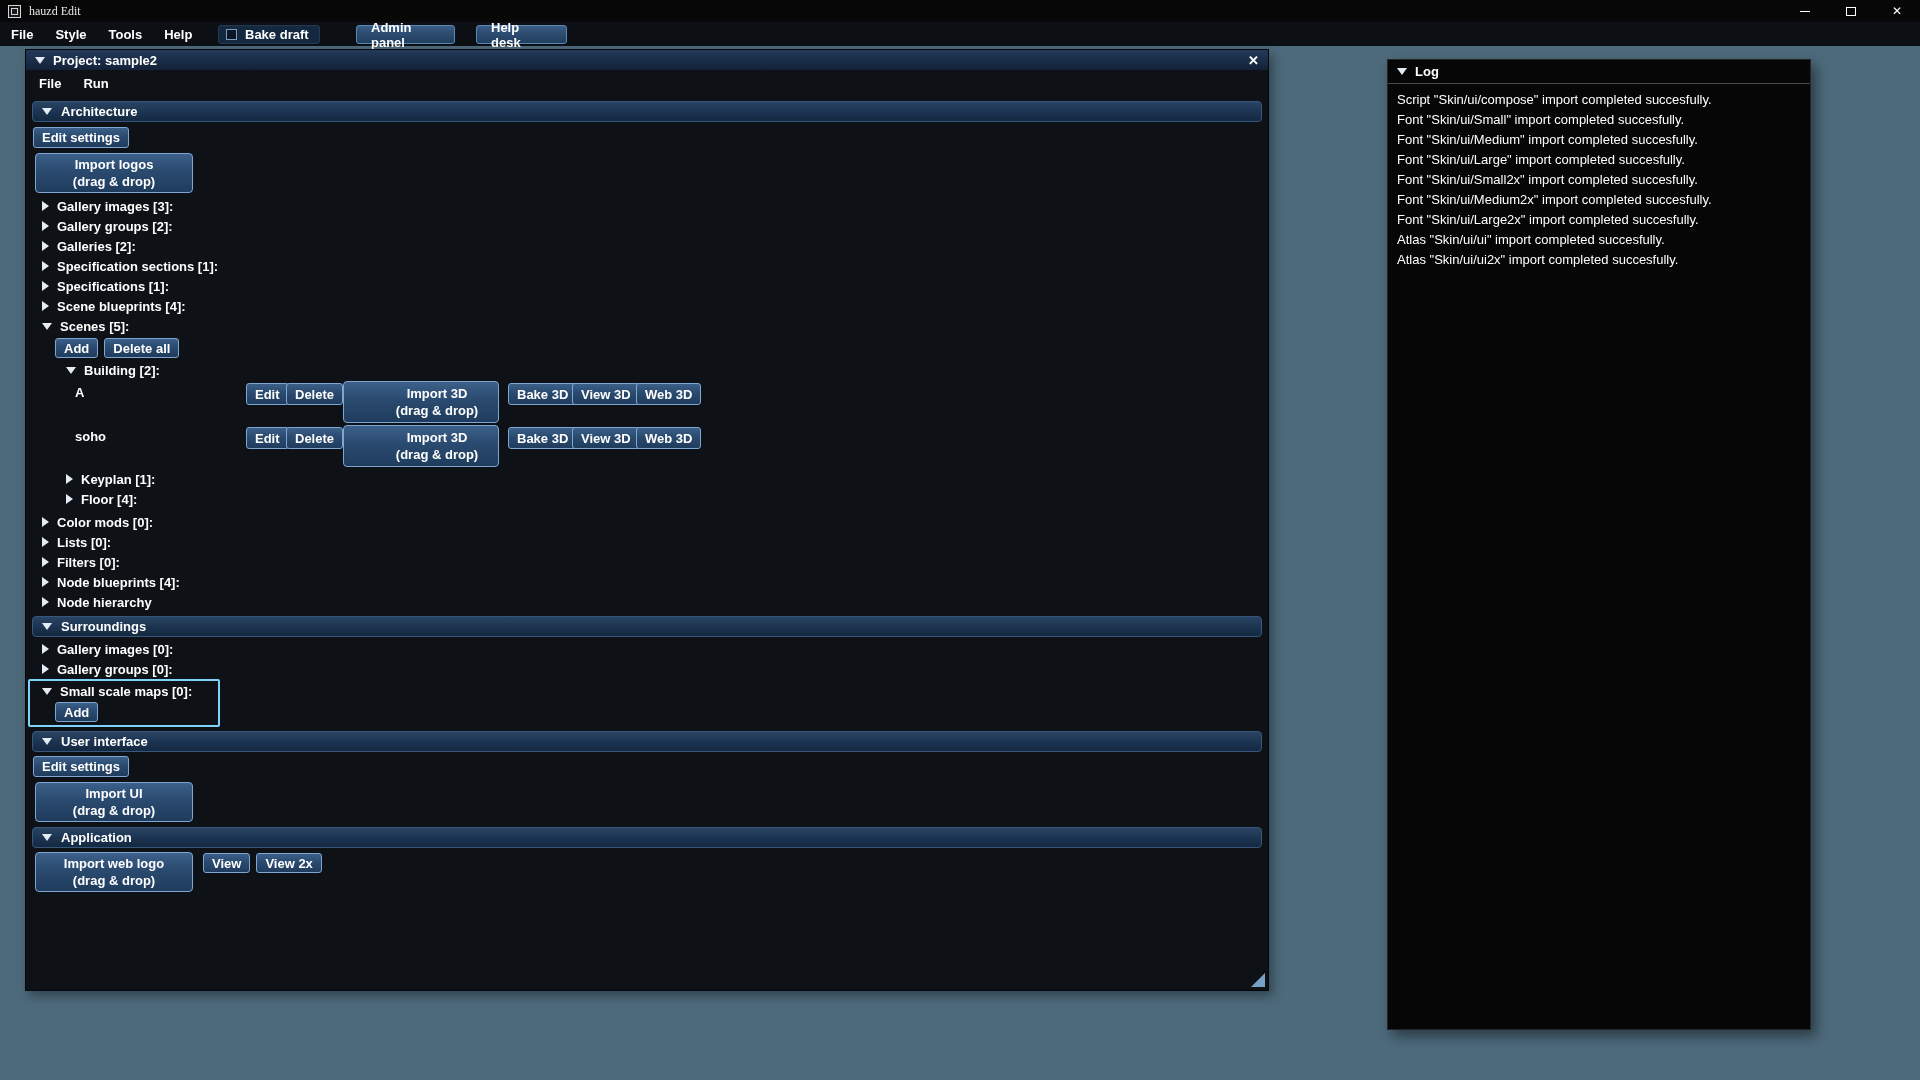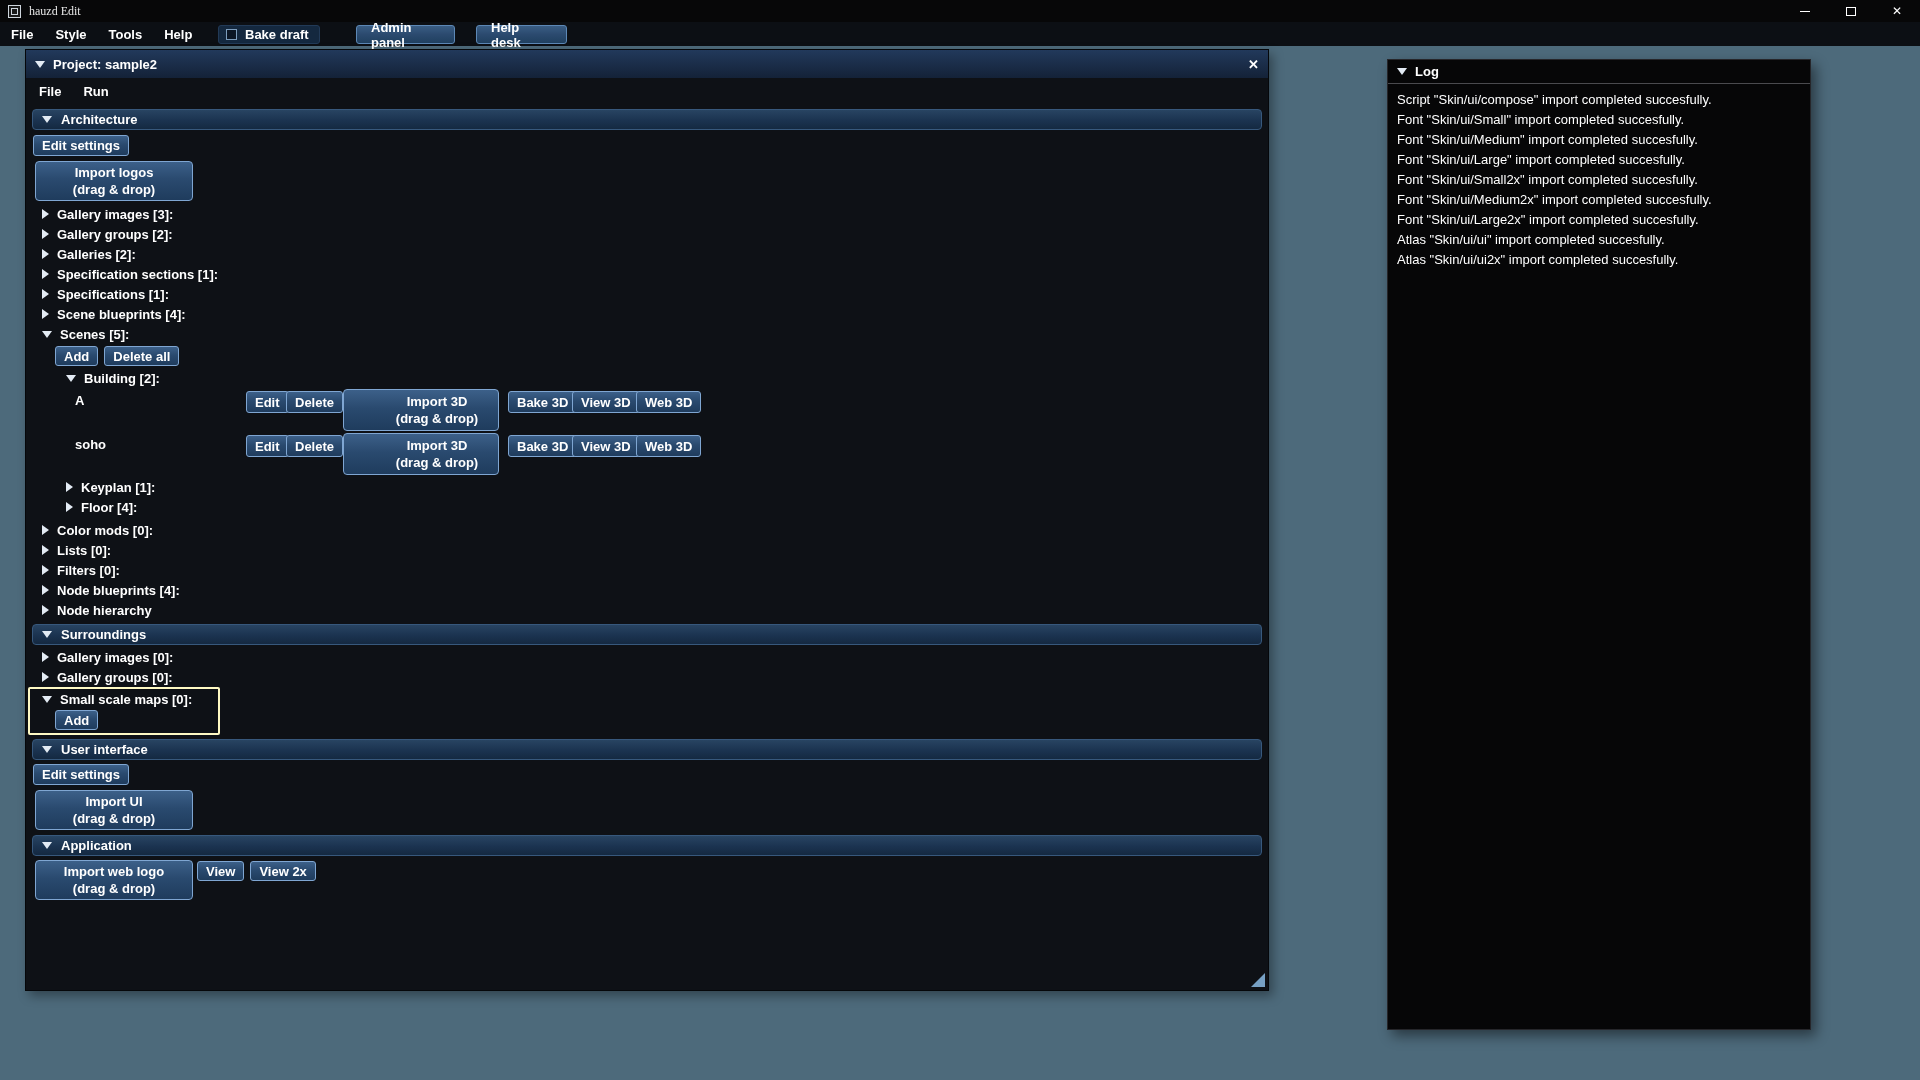--- a/index.html
+++ b/index.html
@@ -56,21 +56,21 @@
   .tri { display: inline-block; width: 0; height: 0; flex: 0 0 auto; }
   .tri.down  { border-left: 5px solid transparent; border-right: 5px solid transparent; border-top: 7px solid #e3ebf4; }
   .tri.right { border-top: 5px solid transparent; border-bottom: 5px solid transparent; border-left: 7px solid #e3ebf4; }
   
   .project-panel {
     position: absolute; left: 25px; top: 49px; width: 1244px; height: 942px;
     background: #0e1116; border: 1px solid #05070a;
     box-shadow: 4px 5px 10px rgba(0,0,0,0.35);
   }
   .panel-header {
-    height: 28px; background: linear-gradient(180deg,#22395b,#142238);
+    height: 20px; background: linear-gradient(180deg,#22395b,#142238);
     display: flex; align-items: center; gap: 8px; padding: 8px 9px;
     font-size: 13px; font-weight: 700;
   }
   .panel-close { margin-left: auto; font-size: 13px; color: #fff; cursor: pointer; }
   .panel-menu { height: 27px; display: flex; align-items: center; gap: 22px; padding-left: 13px; font-size: 13px; font-weight: 700; }
   .section-bar {
     margin: 4px 6px 0 6px; height: 21px;
     background: linear-gradient(180deg,#284462 0%,#1b3350 55%,#142941 100%);
     border: 1px solid #37587c; border-radius: 4px;
     display: flex; align-items: center; gap: 9px; padding-left: 9px;
@@ -100,28 +100,28 @@
   .add-row .btn { height: 20px; }
   .scene-row { position: relative; height: 42px; margin: 1px 0 2px 0; }
   .scene-name { position: absolute; left: 49px; top: 4px; font-size: 13px; font-weight: 700; }
   .pos-edit   { position: absolute; left: 220px; top: 2px; height: 22px; }
   .pos-delete { position: absolute; left: 260px; top: 2px; height: 22px; }
   .pos-import { position: absolute; left: 313px; top: 0; width: 156px; height: 42px; margin-left: 4px; padding-left: 40px; }
   .pos-bake   { position: absolute; left: 482px; top: 2px; height: 22px; }
   .pos-view   { position: absolute; left: 546px; top: 2px; height: 22px; }
   .pos-web    { position: absolute; left: 610px; top: 2px; height: 22px; }
   .highlight-box {
-    margin-left: 2px; width: 192px; border: 2px solid #fef9c3; border-radius: 2px;
+    margin-left: 2px; width: 192px; border: 2px solid #7dd3fc; border-radius: 2px;
     padding-bottom: 3px;
   }
   .highlight-box .tree-row { padding-left: 12px; }
   .highlight-box .btn { height: 20px; margin: 1px 0 0 25px; }
   .app-row { display: flex; align-items: flex-start; margin-top: 4px; }
   .app-row .side-btn { margin-top: 1px; height: 20px; }
-  .app-row .side-btn.first { margin-left: 4px; }
+  .app-row .side-btn.first { margin-left: 10px; }
   .app-row .side-btn + .side-btn { margin-left: 6px; }
   .grip {
     position: absolute; right: 3px; bottom: 3px; width: 0; height: 0;
     border-left: 14px solid transparent; border-bottom: 14px solid #76a0c4;
   }
   
   .log-panel {
     position: absolute; left: 1387px; top: 59px; width: 424px; height: 971px;
     background: #060607; border: 1px solid #26262a;
     box-shadow: 5px 6px 12px rgba(0,0,0,0.45);

